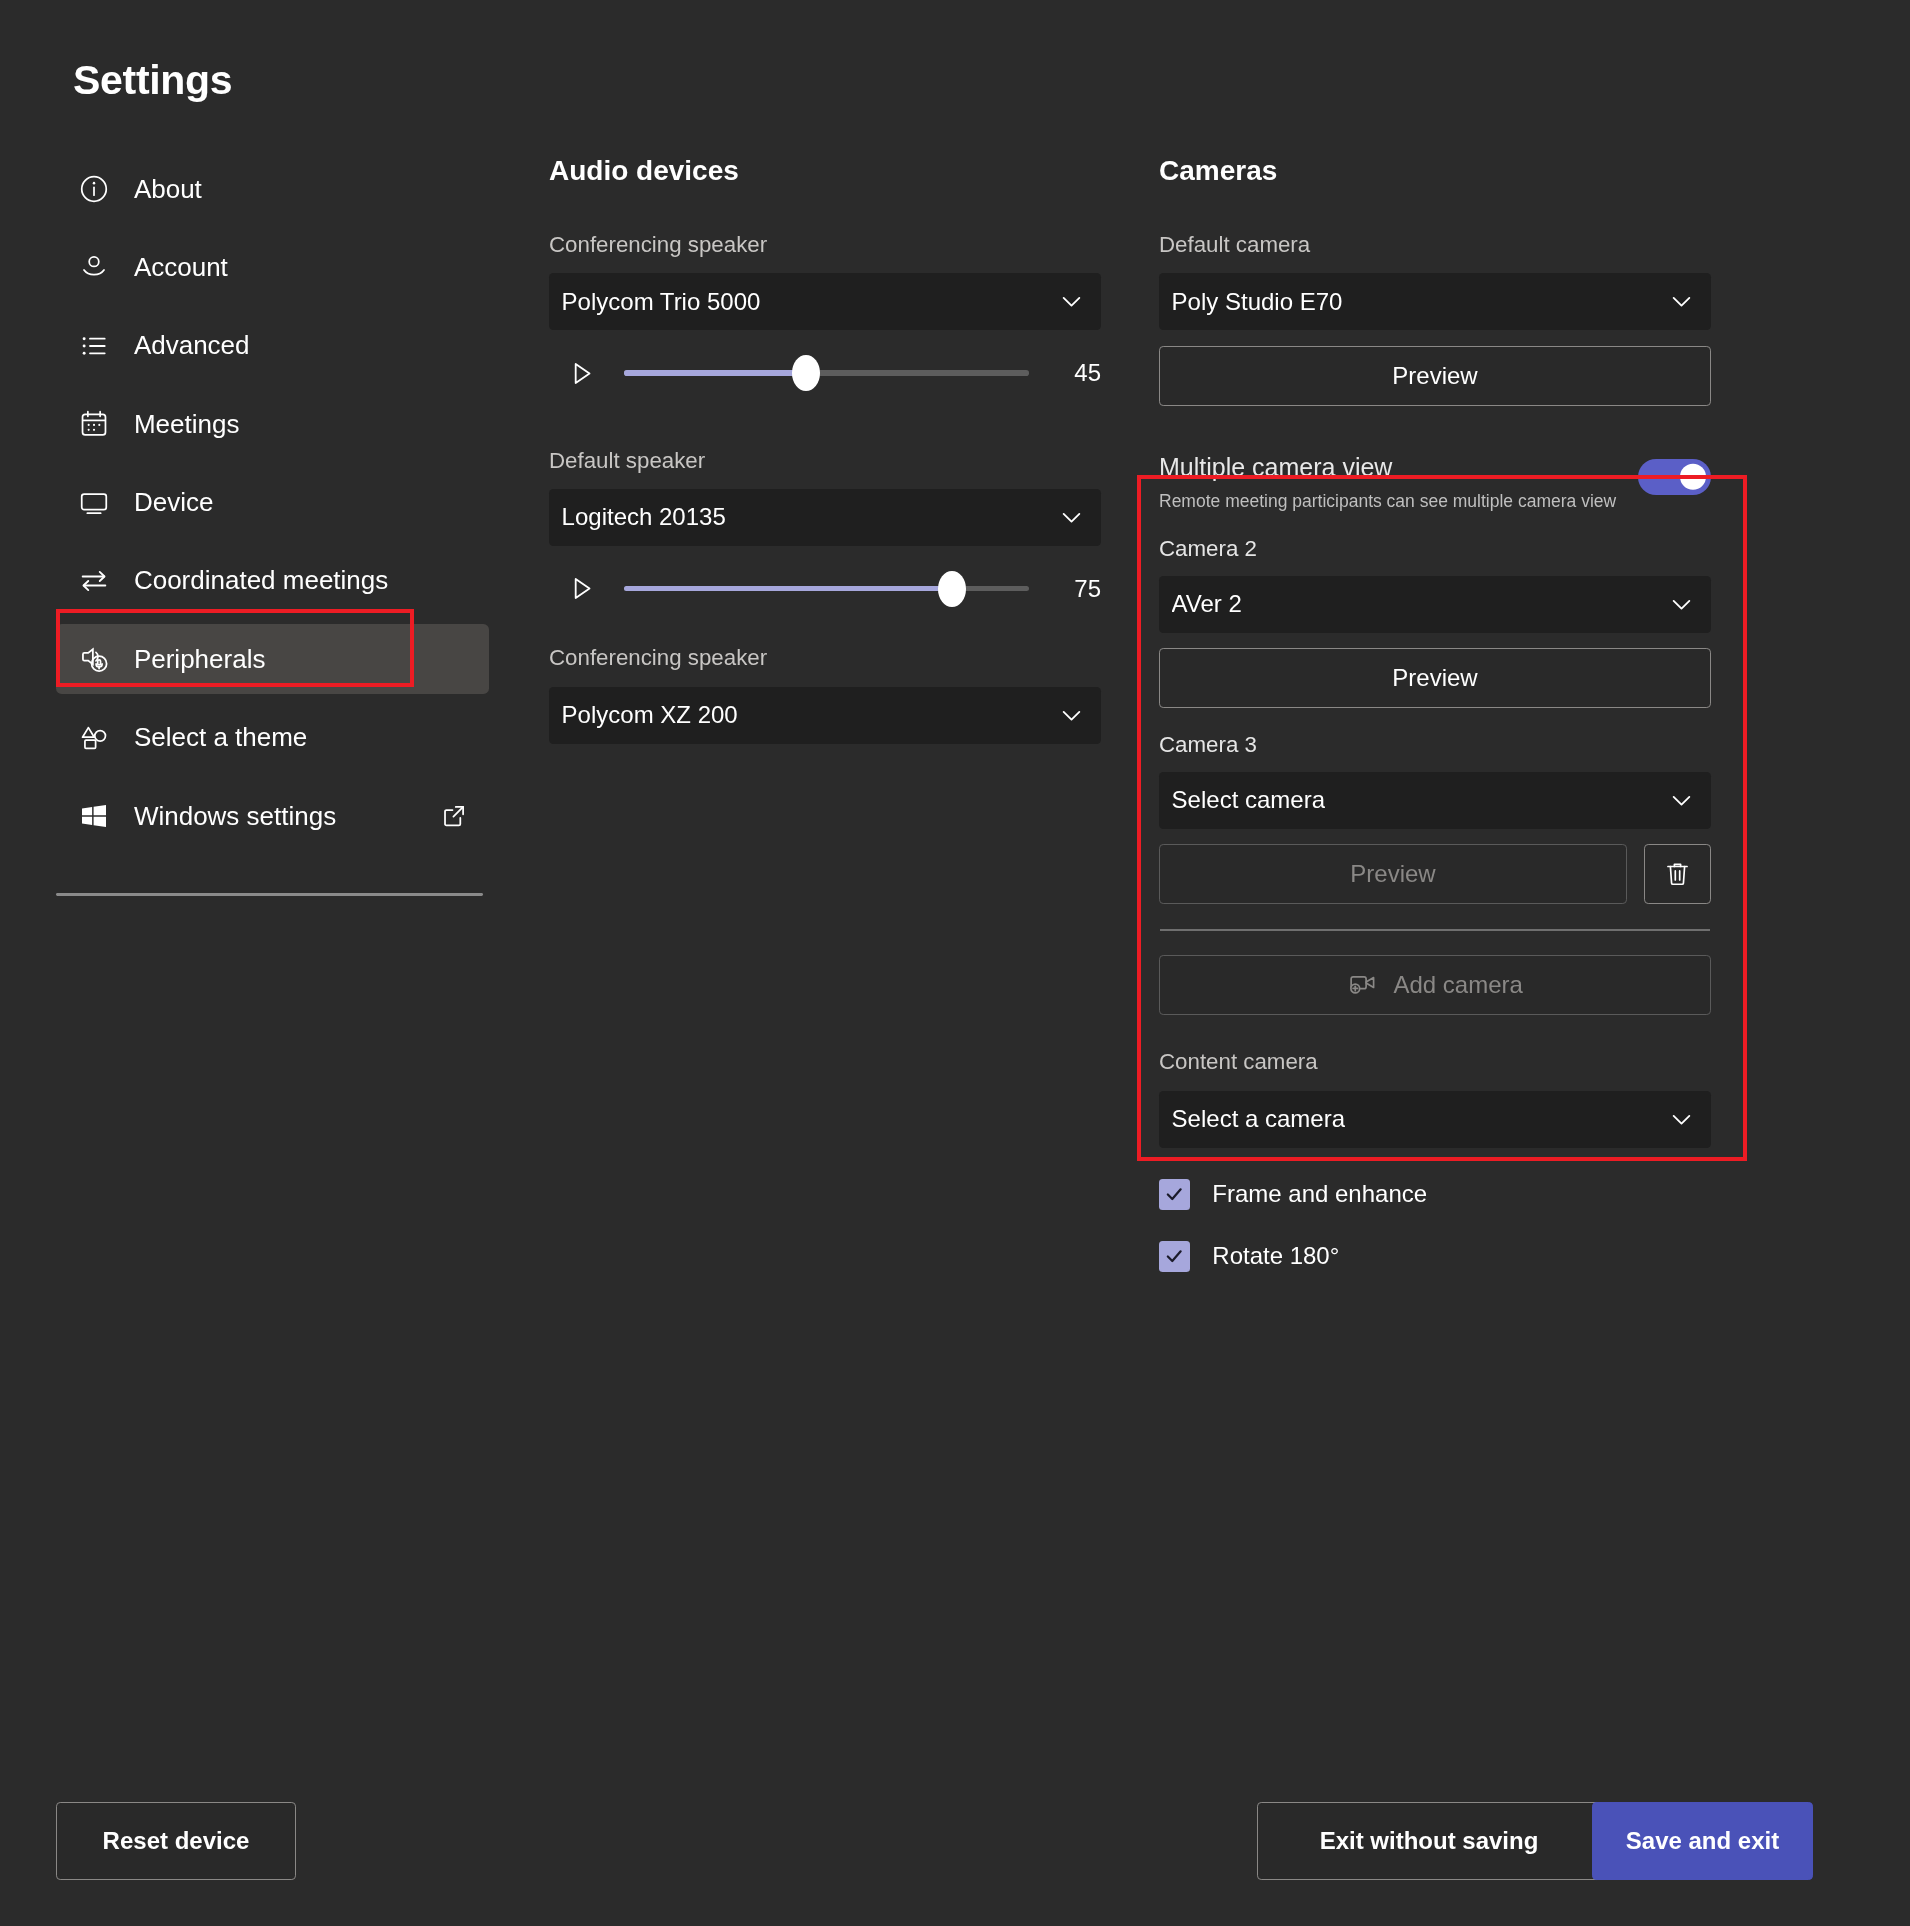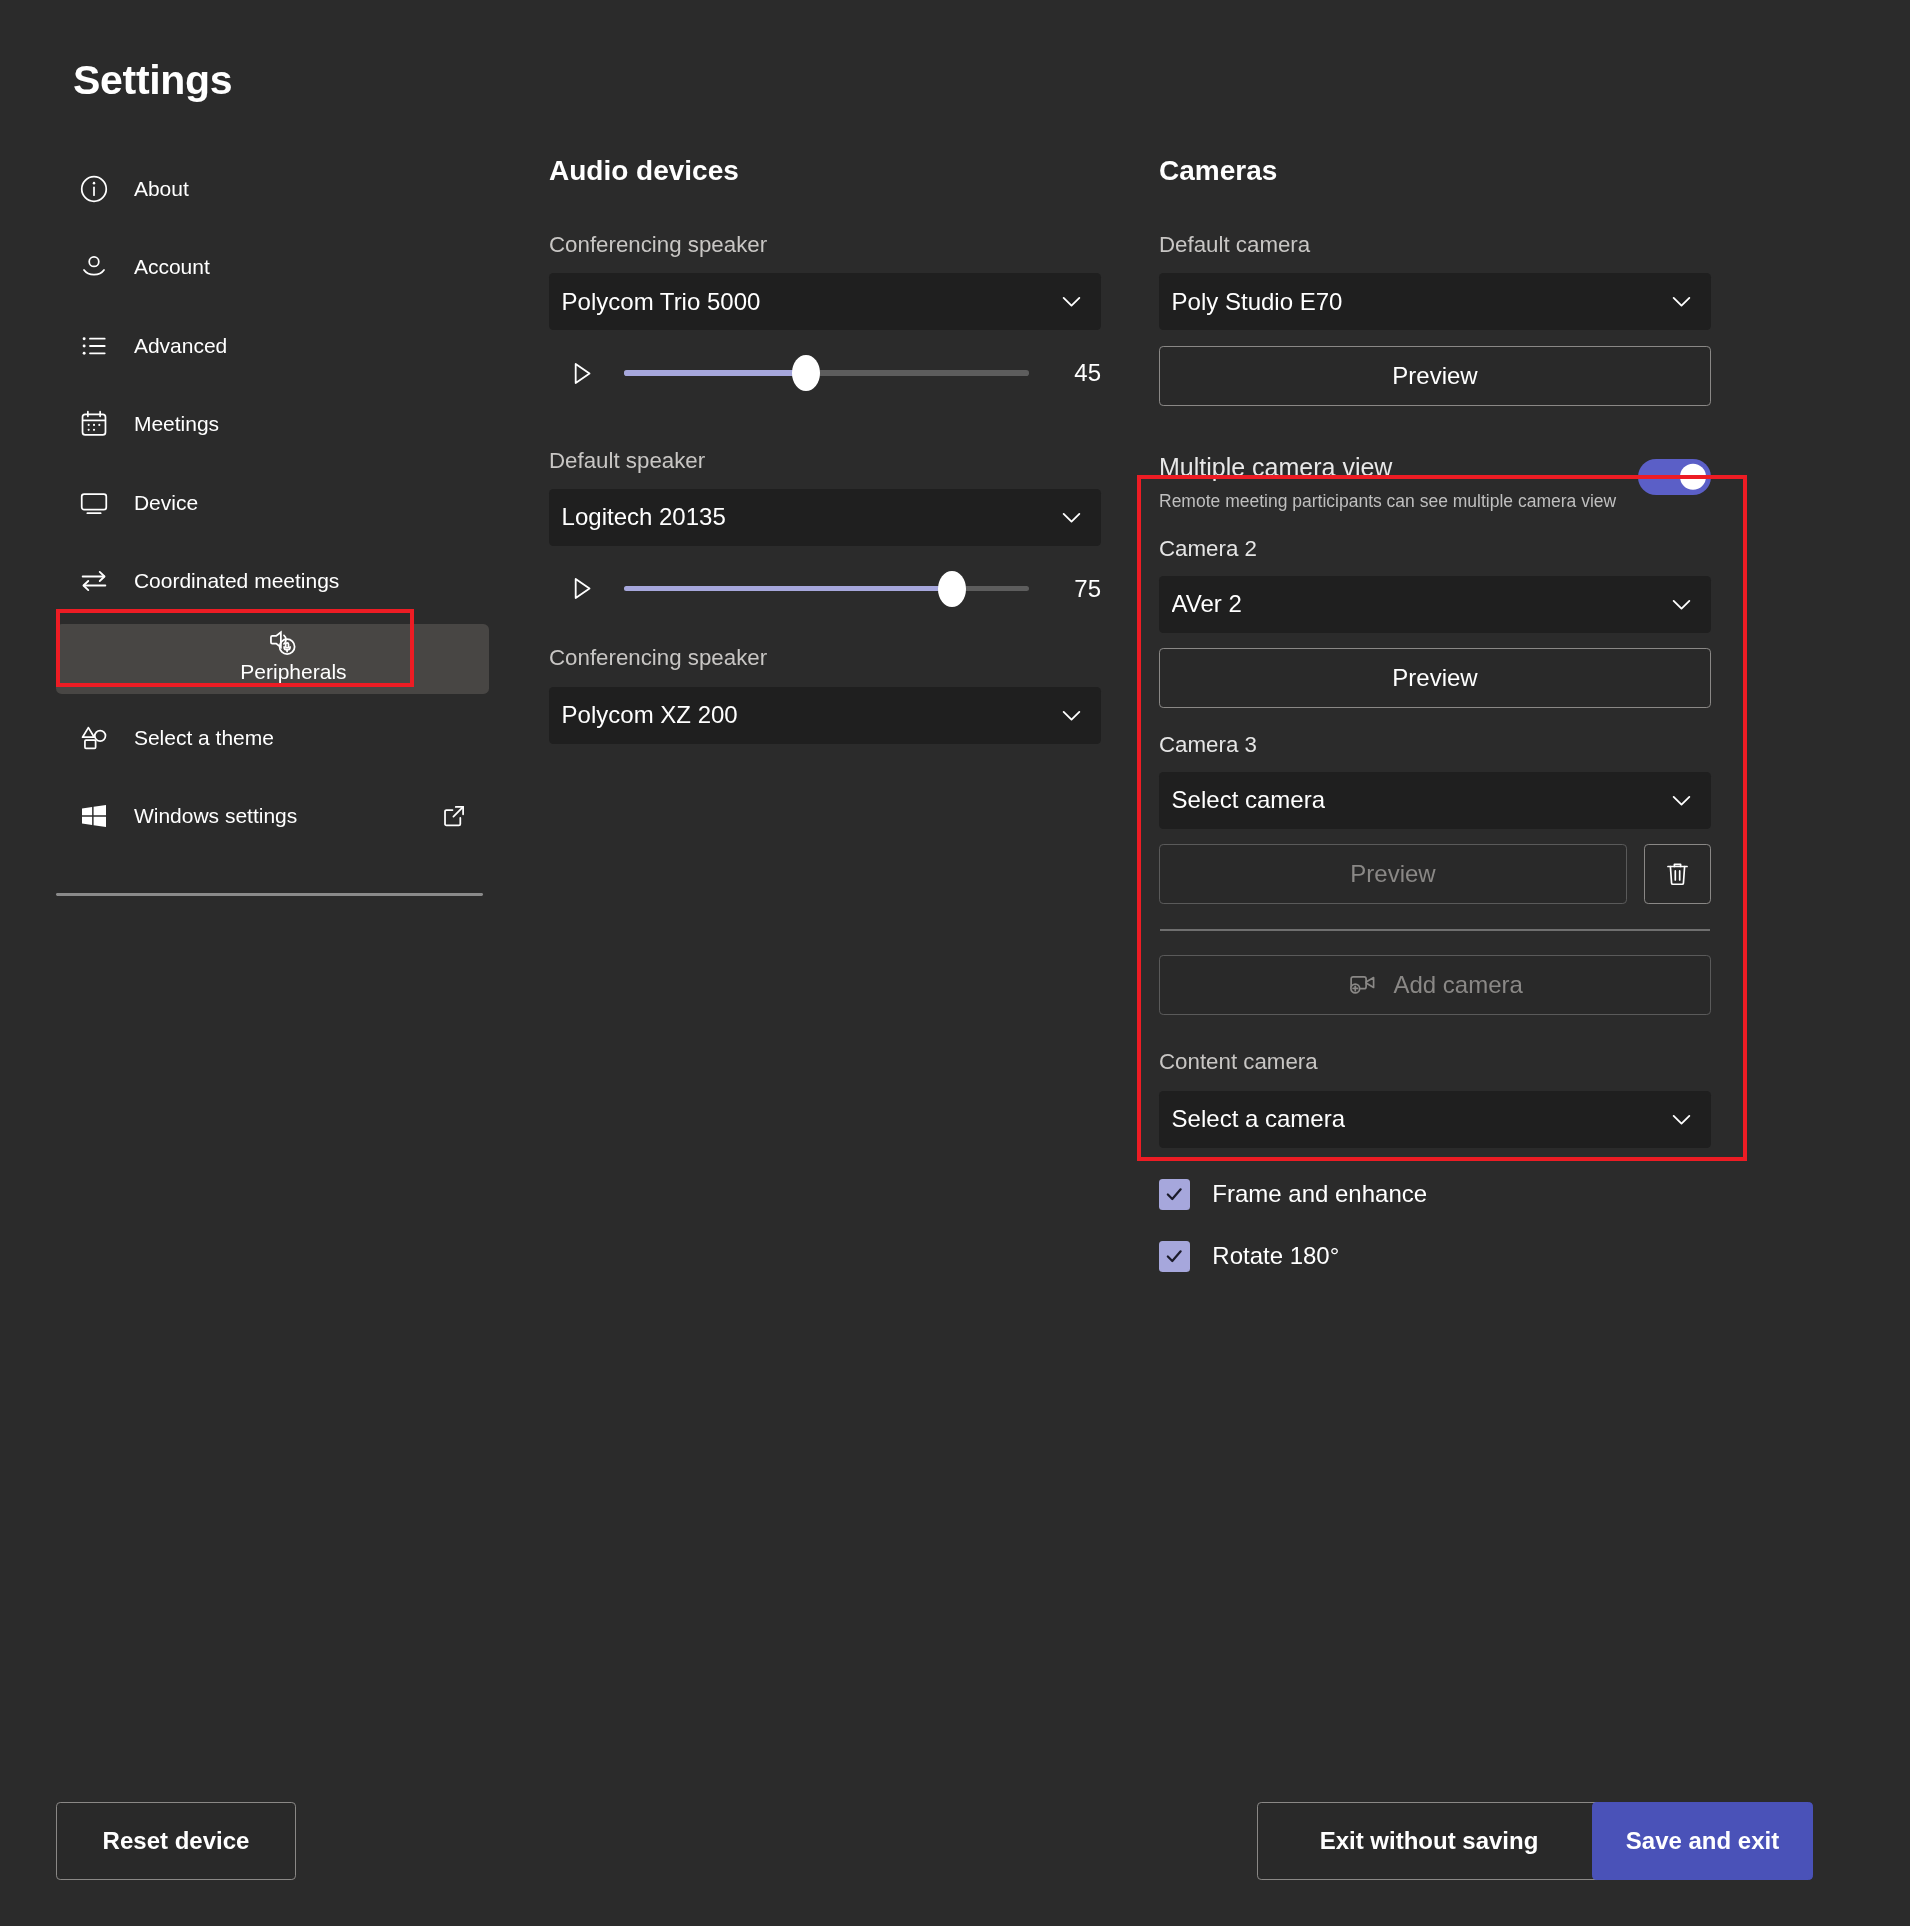--- a/index.html
+++ b/index.html
@@ -39,34 +39,34 @@
   }
   .nav-item {
     position: relative;
     display: flex;
     align-items: center;
     height: 70px;
     padding-left: 19.6px;
     border-radius: 5.6px;
     margin-bottom: 8.4px;
   }
-  .nav-item.active { background: #484644; flex-direction: column; }
+  .nav-item.active { background: #484644; }
   .nav-icon {
     width: 36px;
     height: 36px;
     flex: 0 0 36px;
     display: flex;
     align-items: center;
     justify-content: center;
     color: #ffffff;
   }
   .nav-icon svg { display: block; }
   .nav-label {
     margin-left: 22.3px;
-    font-size: 21px;
+    font-size: 26px;
     color: #ffffff;
     white-space: nowrap;
   }
   .nav-external {
     margin-left: auto;
     margin-right: 21px;
     width: 28px;
     height: 28px;
     display: flex;
     align-items: center;

